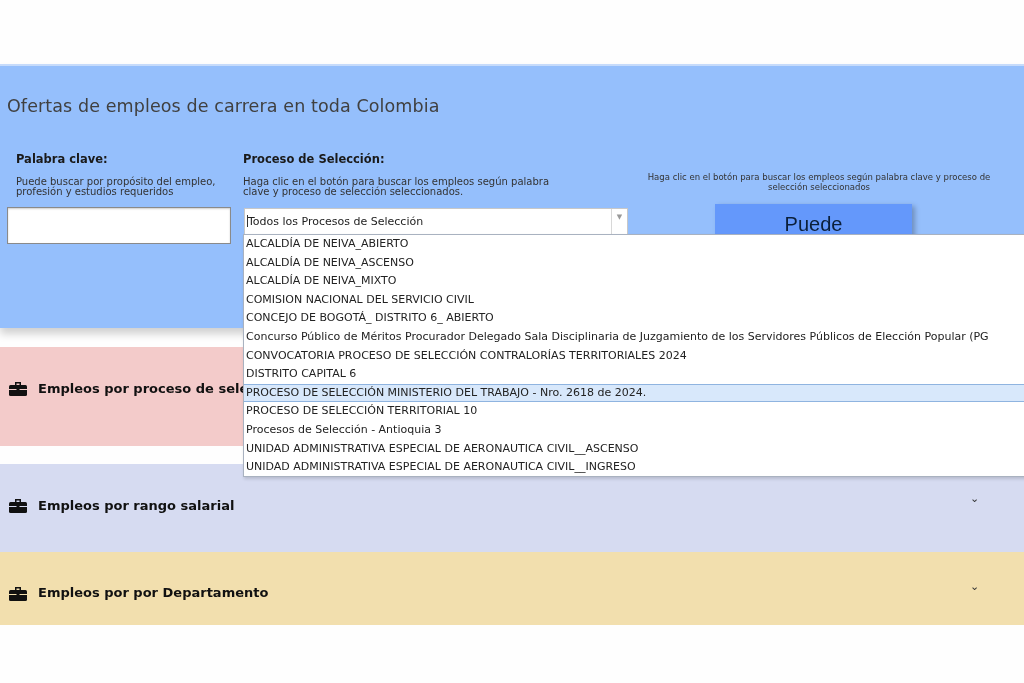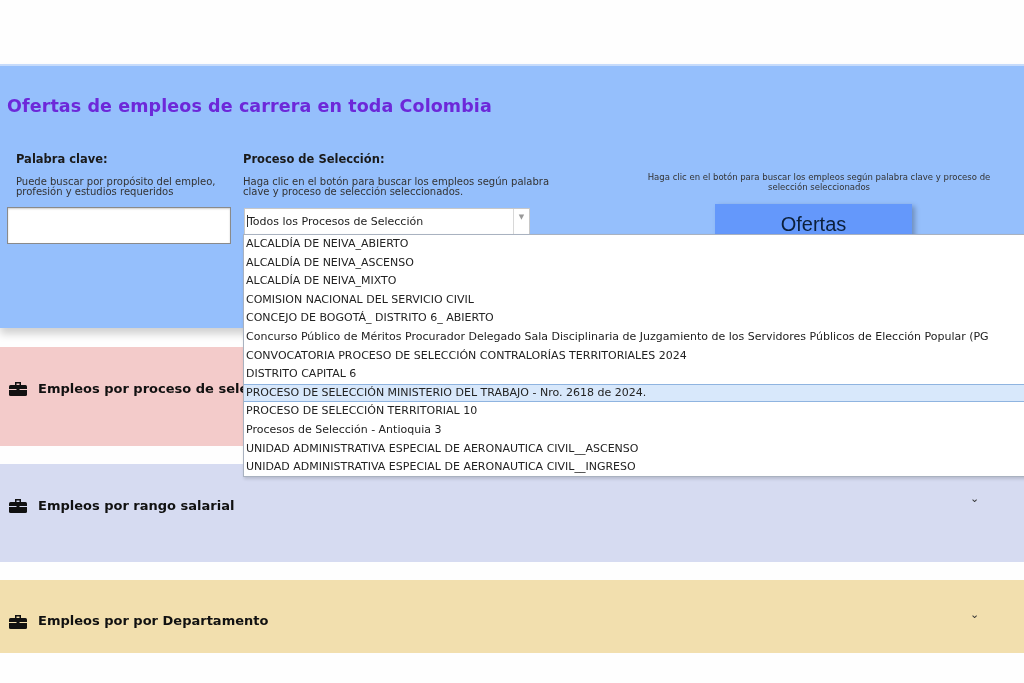--- a/index.html
+++ b/index.html
@@ -6,30 +6,30 @@
   html, body { width: 1024px; height: 683px; overflow: hidden; background: #fefefe; }
   body { position: relative; font-family: "DejaVu Sans", sans-serif; color: #1a1a1a; }
 
   .search-panel {
     position: absolute; left: 0; top: 64px; width: 1024px; height: 264px;
     background: #95bffc; border-top: 2px solid #c6dbfb;
     box-shadow: 0 6px 8px rgba(0,0,0,0.18);
   }
   .page-title {
     position: absolute; left: 7px; top: 30px;
-    font-size: 17.5px; font-weight: bold; color: #6d28d9; letter-spacing: 0.1px;
+    font-size: 17.5px; font-weight: normal; color: #404040; letter-spacing: 0.1px;
   }
   .field-label { position: absolute; font-size: 11.5px; font-weight: bold; color: #1a1a1a; }
   .field-help { position: absolute; font-size: 10px; line-height: 10px; color: #333; }
   .keyword-input {
     position: absolute; left: 7px; top: 141px; width: 224px; height: 37px;
     background: #fff; border: 1px solid #8a8a8a; box-shadow: inset 0 1px 2px rgba(0,0,0,0.2);
   }
   .process-select {
-    position: absolute; left: 244px; top: 142px; width: 286px; height: 28px;
+    position: absolute; left: 244px; top: 142px; width: 384px; height: 28px;
     background: #fff; border: 1px solid #c8c8c8;
     font-size: 11px; line-height: 26px; padding-left: 2px; color: #222;
   }
   .process-select .caret {
     position: absolute; right: 0; top: 0; width: 16px; height: 26px;
     border-left: 1px solid #d8d8d8; color: #999; font-size: 7px; line-height: 16px; text-align: center;
   }
   .process-select .cursor { display: inline-block; width: 1px; height: 12px; background: #333; vertical-align: -2px; }
   .buscar-help {
     position: absolute; left: 630px; top: 106px; width: 378px; text-align: center;
@@ -43,21 +43,21 @@
   }
 
   .section {
     position: absolute; left: 0; width: 1024px;
   }
   .section .icon { position: absolute; left: 9px; width: 18px; height: 14px; }
   .section .title { position: absolute; left: 38px; font-size: 13px; font-weight: bold; color: #111; }
   .section .chevron { position: absolute; left: 970px; font-size: 11px; color: #333; }
   .sec-proceso { top: 347px; height: 99px; background: #f3cbca; }
   .sec-salario { top: 464px; height: 98px; background: #d6dbf1; }
-  .sec-depto   { top: 552px; height: 73px; background: #f2dfae; margin-top: 28px; }
+  .sec-depto   { top: 552px; height: 73px; background: #f2dfae; }
 
   .dropdown-list {
     position: absolute; left: 243px; top: 234px; width: 790px; height: 243px;
     background: #fff; border: 1px solid #a9b2c0; box-shadow: 1px 2px 3px rgba(0,0,0,0.15);
     overflow: hidden;
   }
   .dropdown-item {
     height: 18.6px; line-height: 18.6px; padding-left: 2px;
     font-size: 11px; color: #222; white-space: nowrap;
   }
@@ -74,21 +74,21 @@
   <input class="keyword-input" type="text" value="" style="">
 
   <div class="field-label" style="left:243px; top:86px;text-align:right;">Proceso de Selección:</div>
   <div class="field-help" style="left:243px; top:111px; width:330px;">Haga clic en el botón para buscar los empleos según palabra clave y proceso de selección seleccionados.</div>
   <div class="process-select">
     <span class="cursor"></span><span>Todos los Procesos de Selección</span>
     <span class="caret">▼</span>
   </div>
 
   <div class="buscar-help">Haga clic en el botón para buscar los empleos según palabra clave y proceso de selección seleccionados</div>
-  <button class="buscar-button">Ofertas</button>
+  <button class="buscar-button">Puede</button>
 </div>
 
 <div class="section sec-proceso">
   <svg class="icon" style="top:35px;" viewBox="0 0 18 14">
     <path d="M6 0h6v3h-1.5V1.5h-3V3H6z" fill="#111"></path>
     <rect x="0" y="3" width="18" height="11" rx="1.5" fill="#111"></rect>
     <rect x="0" y="7" width="18" height="1" fill="#f3cbca"></rect>
     <rect x="7.5" y="6" width="3" height="3" fill="#111"></rect>
   </svg>
   <span class="title" style="top:34px;">Empleos por proceso de selección</span>

